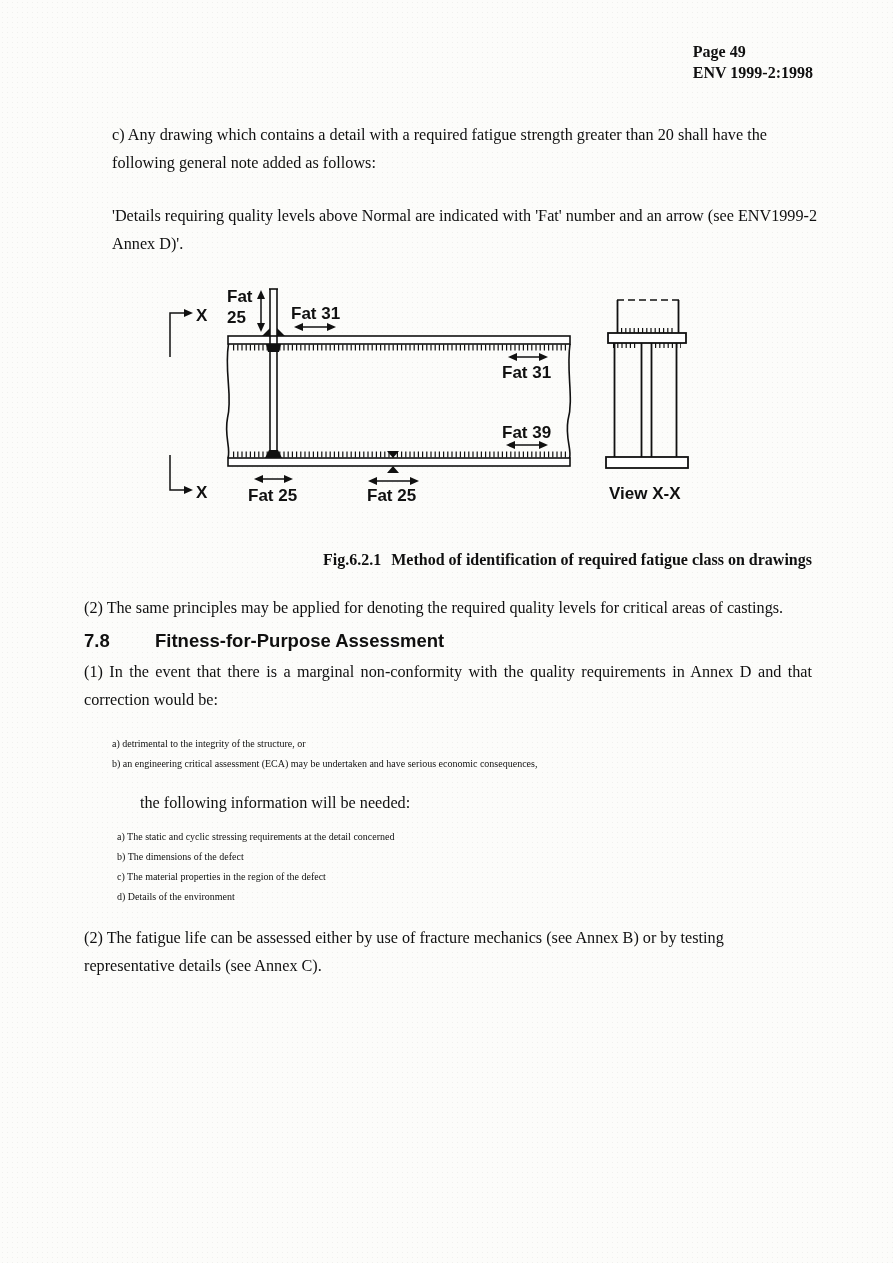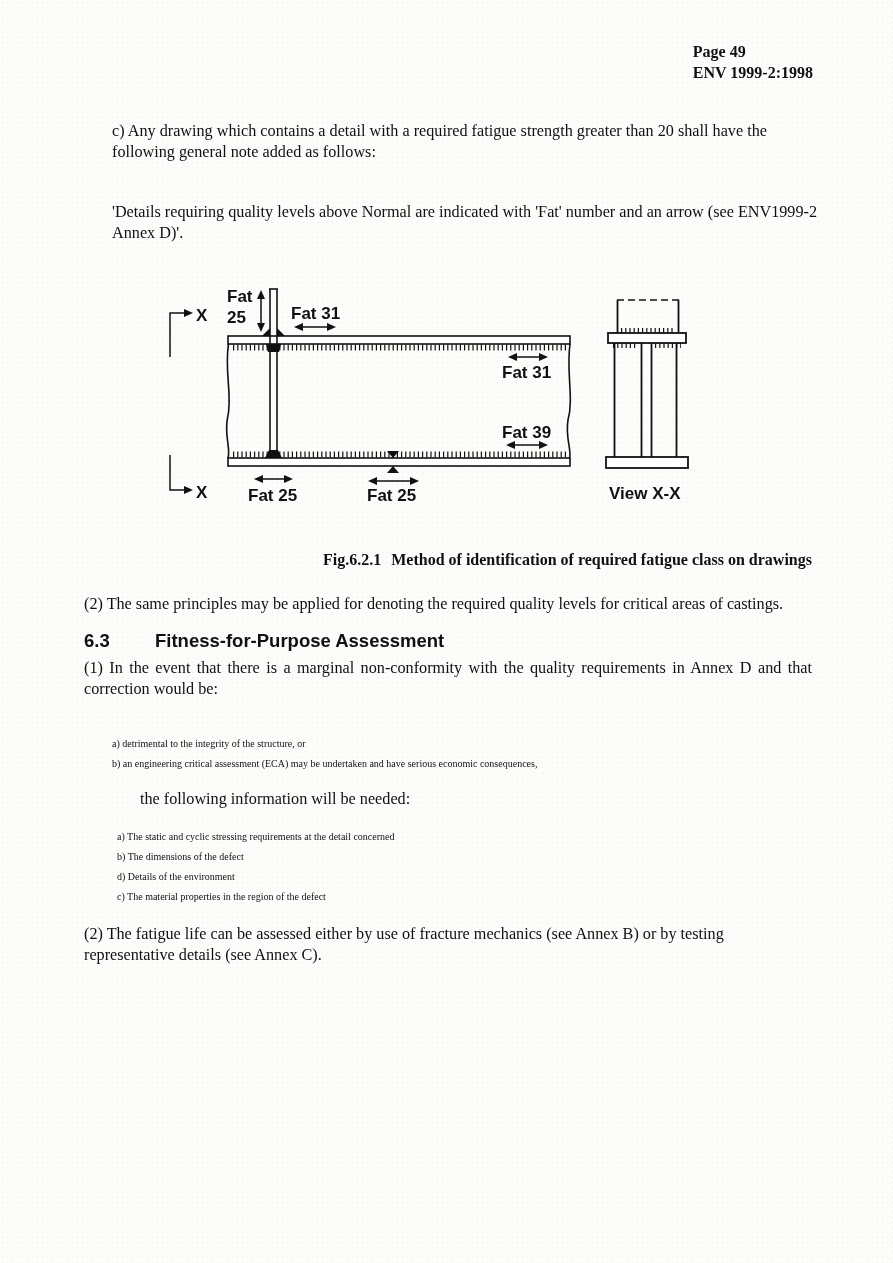--- a/index.html
+++ b/index.html
@@ -12,21 +12,21 @@
     background-size:5px 5px;
     font-family:"Liberation Serif", serif;
     color:#101010;
     overflow:hidden;
   }
   .abs { position:absolute; margin:0; }
   .hdr {
     top:41px; right:80px; 
     font-weight:bold; font-size:16px; line-height:21px;
   }
-  .para { font-size:16.2px; line-height:21px; }
+  .para { font-size:16.2px; line-height:28px; }
   .just { text-align:justify; }
   .caption {
     left:84px; top:551px; width:728px; text-align:right;
     font-weight:bold; font-size:16px;
   }
   .caption .num { margin-right:10px; }
   .sec-head {
     left:84px; top:630px;
     font-family:"Liberation Sans", sans-serif;
     font-weight:bold; font-size:18.5px;
@@ -159,34 +159,34 @@
     </g>
   </svg>
 
   <div class="abs caption">
     <span class="num">Fig.6.2.1</span><span>Method of identification of required fatigue class on drawings</span>
   </div>
 
   <p class="abs para" style="left:84px; top:594px; width:740px;">(2) The same principles may be applied for denoting the required quality levels for critical areas of castings.</p>
 
   <div class="abs sec-head">
-    <span class="no">6.3</span><span>Fitness-for-Purpose Assessment</span>
+    <span class="no">7.8</span><span>Fitness-for-Purpose Assessment</span>
   </div>
 
   <p class="abs para just" style="left:84px; top:658px; width:728px;">(1) In the event that there is a marginal non-conformity with the quality requirements in Annex D and that correction would be:</p>
 
   <div class="abs list" style="left:112px; top:734px; width:720px;">
     <div class="li">a) detrimental to the integrity of the structure, or</div>
     <div class="li">b) an engineering critical assessment (ECA) may be undertaken and have serious economic consequences,</div>
   </div>
 
   <p class="abs para" style="left:112px; top:789px; width:600px;margin-left:28px;">the following information will be needed:</p>
 
   <div class="abs list" style="left:117px; top:827px; width:700px;">
     <div class="li">a) The static and cyclic stressing requirements at the detail concerned</div>
     <div class="li">b) The dimensions of the defect</div>
+    <div class="li">c) The material properties in the region of the defect</div>
     <div class="li">d) Details of the environment</div>
-    <div class="li">c) The material properties in the region of the defect</div>
   </div>
 
   <p class="abs para" style="left:84px; top:924px; width:672px;">(2) The fatigue life can be assessed either by use of fracture mechanics (see Annex B) or by testing representative details (see Annex C).</p>
 
 </div>
 
 </body></html>

